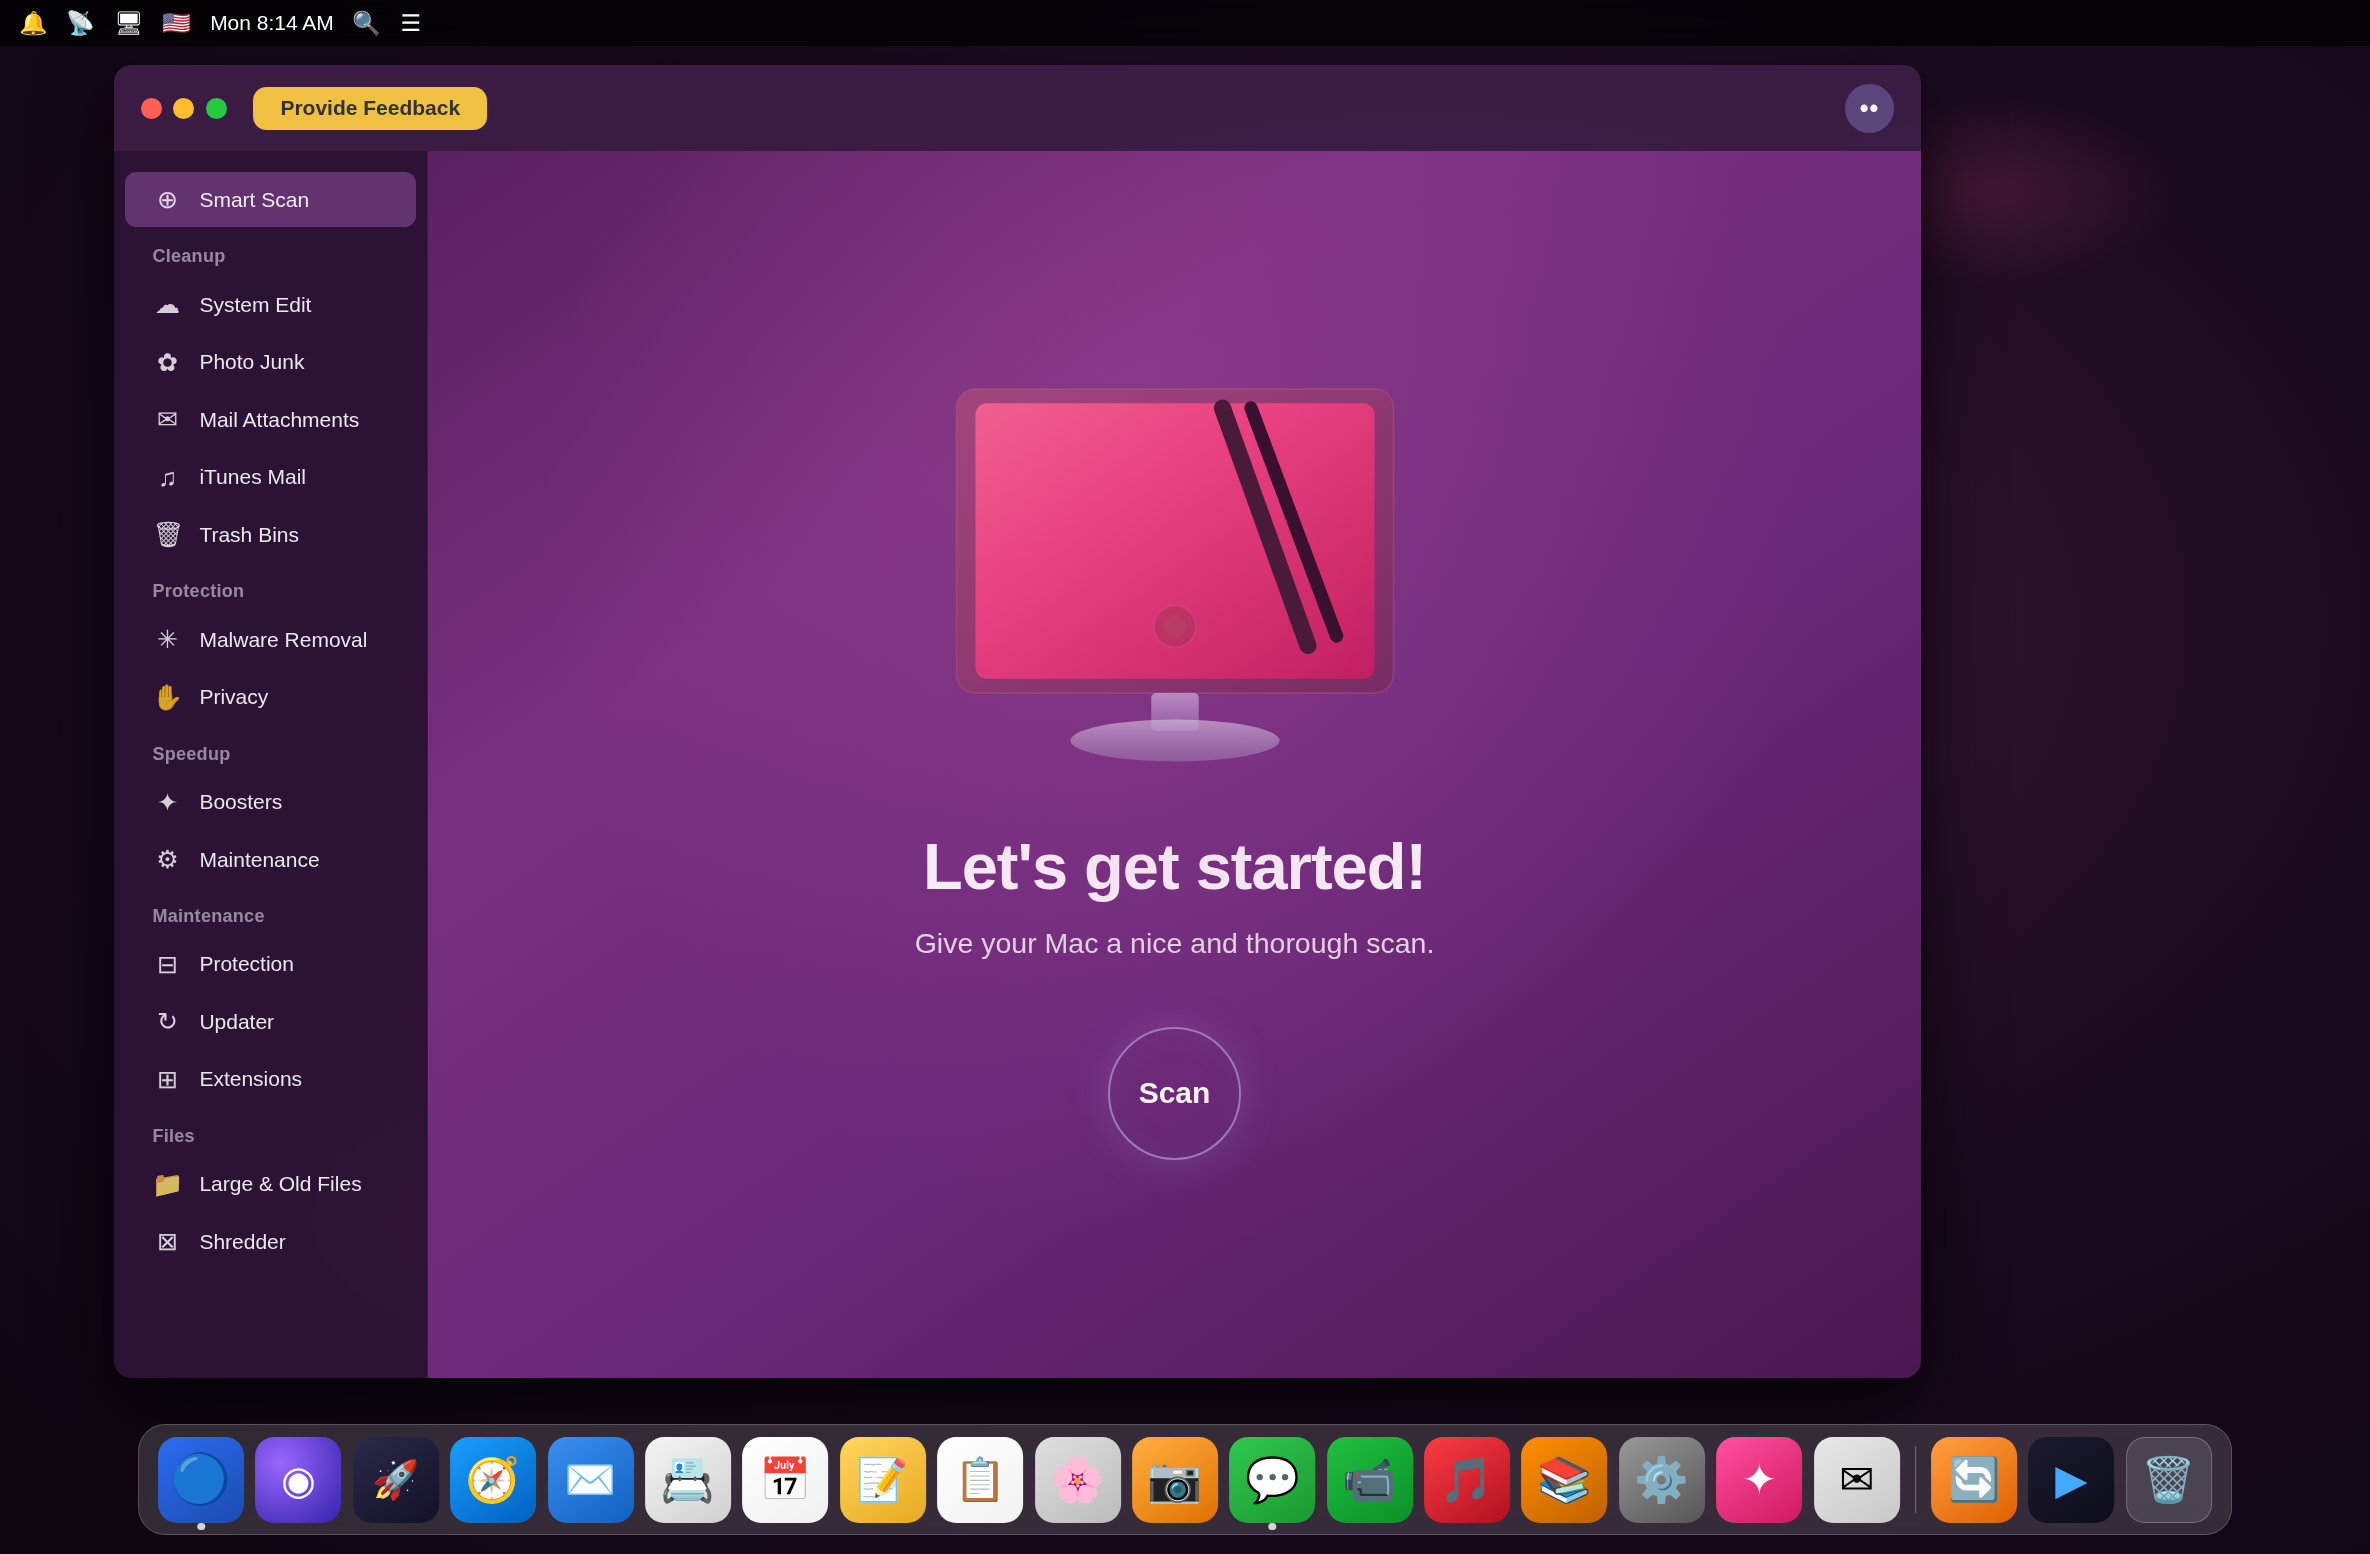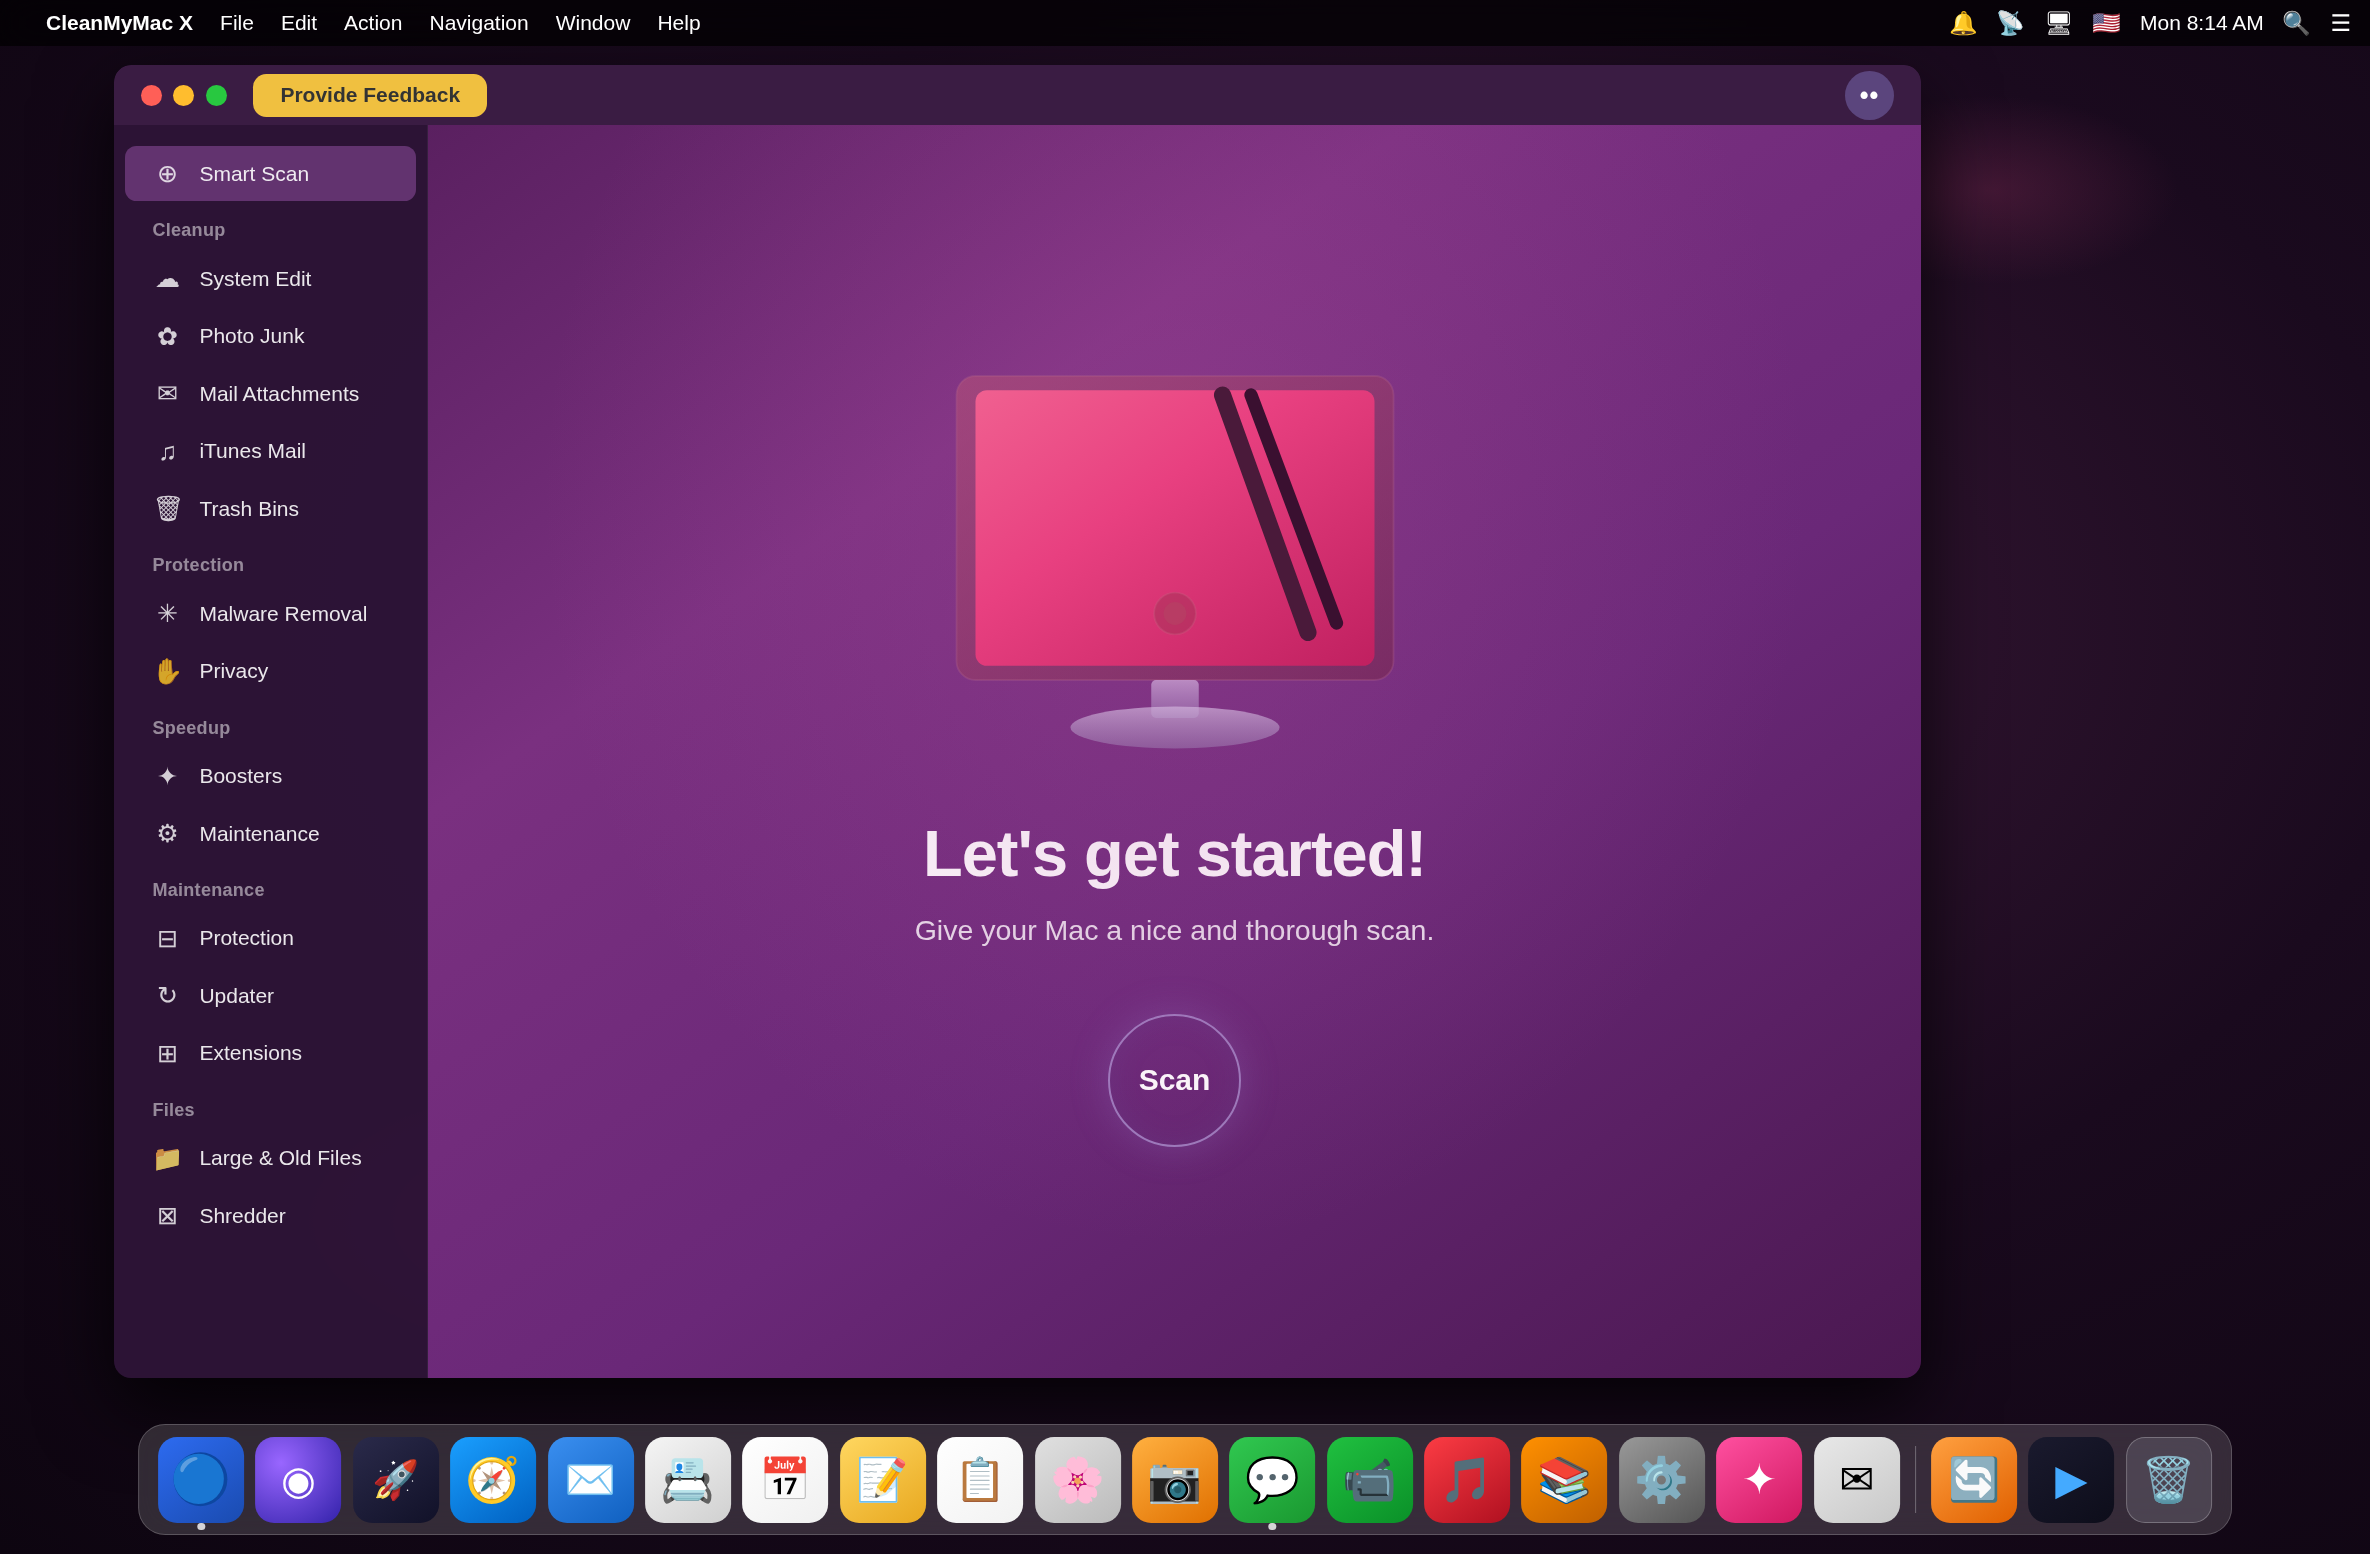--- a/index.html
+++ b/index.html
@@ -93,21 +93,21 @@
       height: 1313px;
       border-radius: 17px;
       overflow: hidden;
       display: flex;
       flex-direction: column;
       box-shadow: 0 28.5px 76px rgba(0,0,0,0.8);
     }
 
     
     .title-bar {
-      height: 60px;
+      height: 86px;
       background: rgba(60, 30, 70, 0.95);
       display: flex;
       align-items: center;
       padding: 0 27px;
       gap: 19px;
       flex-shrink: 0;
       border-radius: 17px 17px 0 0;
     }
     .traffic-lights {
       display: flex;
@@ -339,30 +339,20 @@
       margin: 0 3.8px;
       align-self: center;
     }
   </style>
 </head>
 <body>
 
 <div class="desktop-bg"></div>
 
 <div class="menubar">
-  <div class="menubar-left">
-    <span class="apple-logo"></span>
-    <span class="menubar-item bold">CleanMyMac X</span>
-    <span class="menubar-item">File</span>
-    <span class="menubar-item">Edit</span>
-    <span class="menubar-item">Action</span>
-    <span class="menubar-item">Navigation</span>
-    <span class="menubar-item">Window</span>
-    <span class="menubar-item">Help</span>
-  </div>
   <div class="menubar-right">
     <span class="menubar-icon">🔔</span>
     <span class="menubar-icon">📡</span>
     <span class="menubar-icon">🖥</span>
     <span class="menubar-icon">🇺🇸</span>
     <span class="menubar-item">Mon 8:14 AM</span>
     <span class="menubar-icon">🔍</span>
     <span class="menubar-icon">☰</span>
   </div>
 </div>

